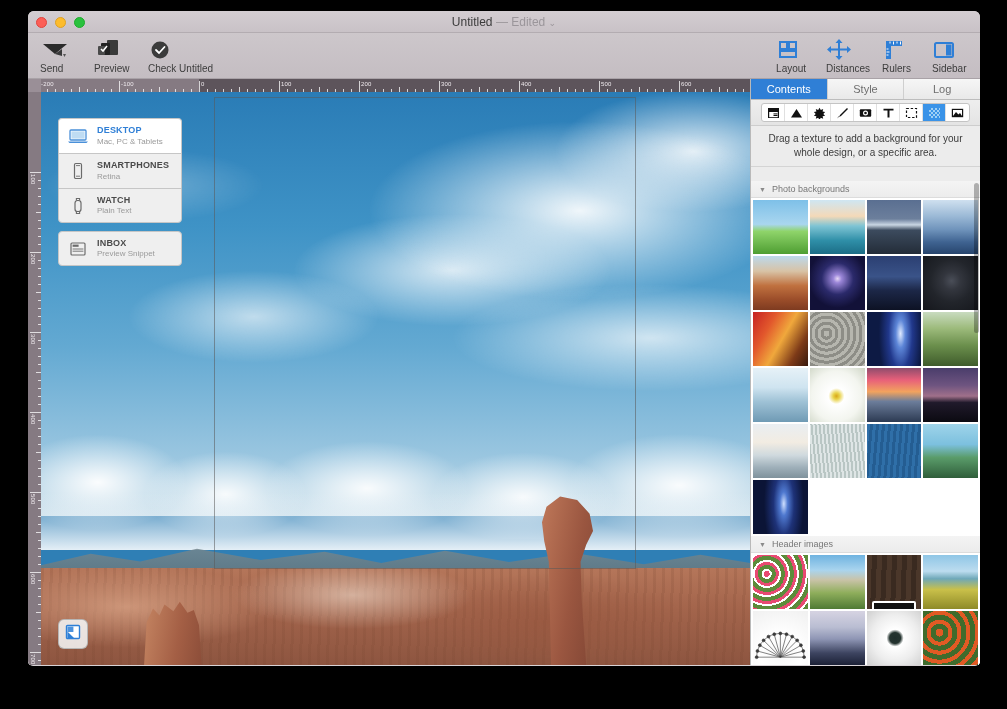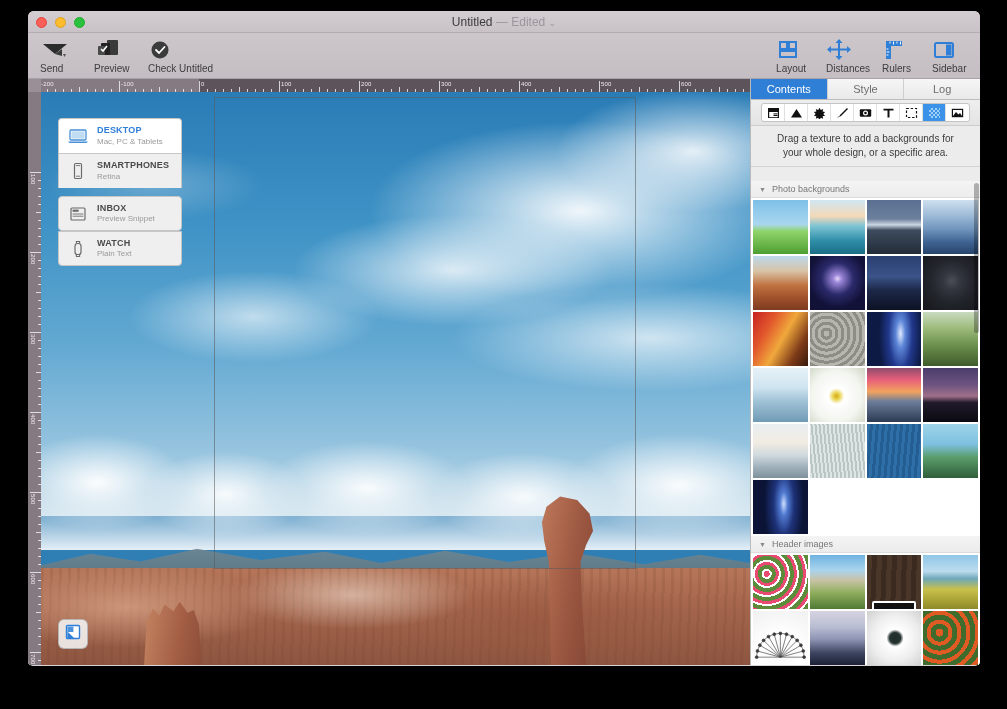--- a/index.html
+++ b/index.html
@@ -568,45 +568,45 @@
                 <line x1="9" y1="3.6" x2="13" y2="3.6" stroke="#6b6b6b" stroke-width=".9"></line>
                 <line x1="9" y1="14.2" x2="13" y2="14.2" stroke="#6b6b6b" stroke-width=".9"></line>
               </svg>
             </div>
             <div class="devtext">
               <span class="devtitle">SMARTPHONES</span>
               <span class="devsub">Retina</span>
             </div>
           </div>
 
+          <div class="devcard last">
+            <div class="devicon">
+              <svg width="22" height="18" viewBox="0 0 22 18">
+                <rect x="8" y="3.5" width="6" height="11" rx="2.6" fill="none" stroke="#6b6b6b" stroke-width="1.2"></rect>
+                <path d="M9.4 3.5 v-2 h3.2 v2 M9.4 14.5 v2 h3.2 v-2" fill="none" stroke="#6b6b6b" stroke-width="1.1"></path>
+              </svg>
+            </div>
+            <div class="devtext">
+              <span class="devtitle">WATCH</span>
+              <span class="devsub">Plain Text</span>
+            </div>
+          </div>
+
           <div class="devcard single">
             <div class="devicon">
               <svg width="22" height="18" viewBox="0 0 22 18">
                 <rect x="4" y="3" width="14" height="12" rx="1" fill="none" stroke="#6b6b6b" stroke-width="1.2"></rect>
                 <rect x="5.6" y="4.6" width="6" height="2.2" fill="#6b6b6b"></rect>
                 <line x1="5.6" y1="9" x2="16.4" y2="9" stroke="#6b6b6b" stroke-width=".9"></line>
                 <line x1="5.6" y1="11.2" x2="16.4" y2="11.2" stroke="#6b6b6b" stroke-width=".9"></line>
               </svg>
             </div>
             <div class="devtext">
               <span class="devtitle">INBOX</span>
               <span class="devsub">Preview Snippet</span>
-            </div>
-          </div>
-
-          <div class="devcard last">
-            <div class="devicon">
-              <svg width="22" height="18" viewBox="0 0 22 18">
-                <rect x="8" y="3.5" width="6" height="11" rx="2.6" fill="none" stroke="#6b6b6b" stroke-width="1.2"></rect>
-                <path d="M9.4 3.5 v-2 h3.2 v2 M9.4 14.5 v2 h3.2 v-2" fill="none" stroke="#6b6b6b" stroke-width="1.1"></path>
-              </svg>
-            </div>
-            <div class="devtext">
-              <span class="devtitle">WATCH</span>
-              <span class="devsub">Plain Text</span>
             </div>
           </div>
         </div>
 
         <div class="pagebtn">
           <div>
             <svg width="18" height="18" viewBox="0 0 18 18">
               <rect x="2.5" y="2.5" width="13" height="13" rx="1" fill="#fff" stroke="#2f7fd6" stroke-width="1.4"></rect>
               <path d="M3.4 15 L3.4 8.5 L10 15 Z" fill="#2f7fd6"></path>
               <path d="M3.4 3.6 h6 v5.4 h-6 z" fill="#2f7fd6" opacity=".85"></path>
@@ -692,21 +692,21 @@
           <div class="ibtn">
             <svg width="13" height="12" viewBox="0 0 13 12">
                 <rect x="0.8" y="1.8" width="11.4" height="8.4" fill="#111"></rect>
                 <rect x="2" y="3" width="9" height="6" fill="#fff"></rect>
                 <path d="M2 9 L5 5 L7.4 7.6 L9 6 L11 9 Z" fill="#111"></path>
               </svg>
           </div>
         </div>
       </div>
 
-      <div class="hint">Drag a texture to add a backgrounds for your whole design, or a specific area.</div>
+      <div class="hint">Drag a texture to add a background for your whole design, or a specific area.</div>
 
       <div class="scrollarea">
 
         <div class="section-head">
           <span class="disclosure">▼</span>
           <span>Photo backgrounds</span>
         </div>
         <div class="grid" id="gridPhoto">
             <div class="thumb">
               <div class="tt" style="background: linear-gradient(rgb(126, 192, 232) 0%, rgb(169, 214, 239) 45%, rgb(143, 212, 106) 58%, rgb(78, 158, 50) 100%);"></div>

